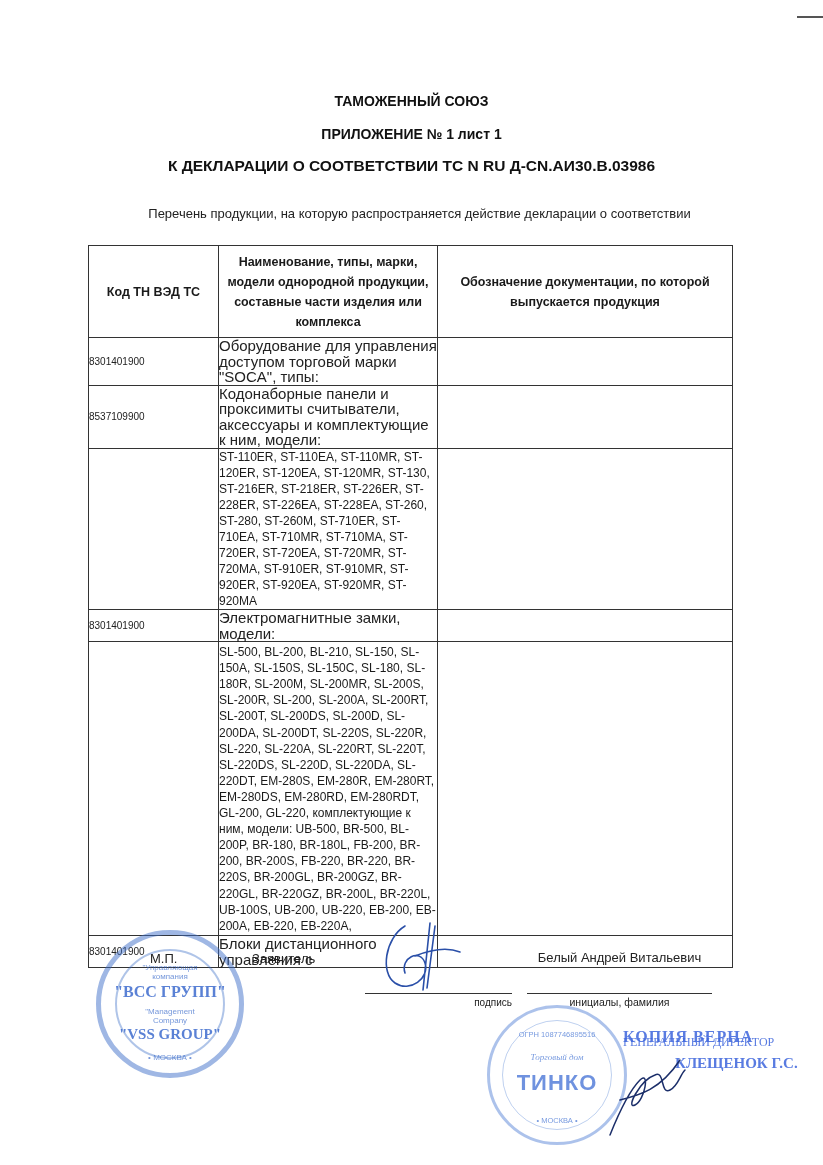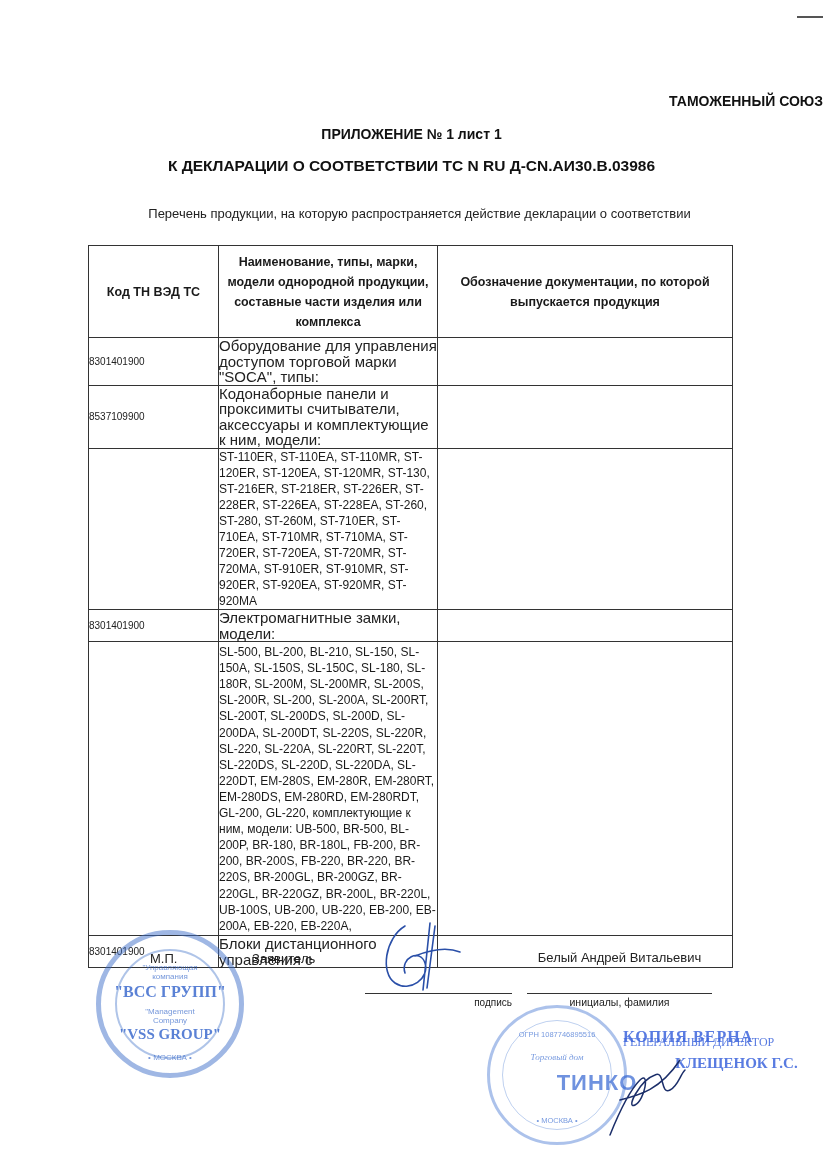--- a/index.html
+++ b/index.html
@@ -2,21 +2,21 @@
 <html><head>
 <meta charset="utf-8">
 <style>
   html, body { margin: 0; padding: 0; }
   body {
     width: 823px; height: 1165px; background: #ffffff; position: relative; overflow: hidden;
     font-family: "Liberation Sans", sans-serif; color: #1a1a1a;
   }
   .corner-mark { position: absolute; left: 797px; top: 16px; width: 26px; height: 2px; background: #555; }
   .hdr { position: absolute; left: 0; width: 823px; text-align: center; font-weight: bold; color: #111; }
-  .h1 { top: 93px; font-size: 14px; text-align: right; }
+  .h1 { top: 93px; font-size: 14px; }
   .h2 { top: 126px; font-size: 14px; }
   .h3 { top: 157px; font-size: 15.5px; }
   .subtitle { position: absolute; top: 206px; left: 0; width: 823px; text-align: center; font-size: 13px; color: #222; padding-left: 8px; }
 
   table.prod {
     position: absolute; left: 88px; top: 245px; width: 644px;
     border-collapse: collapse; table-layout: fixed;
   }
   table.prod td, table.prod th { border: 1.4px solid #333; padding: 0; vertical-align: middle; }
   col.c1 { width: 130px; } col.c2 { width: 219px; } col.c3 { width: 295px; }
@@ -55,21 +55,21 @@
   .person { position: absolute; left: 527px; top: 949px; width: 185px; text-align: center; font-size: 13px; line-height: 17px; color: #222; }
 
   .signature1 { position: absolute; left: 375px; top: 918px; width: 90px; height: 80px; }
   .stamp-right {
     position: absolute; left: 487px; top: 1005px; width: 140px; height: 140px; border-radius: 50%;
     border: 3px solid rgba(70,120,210,0.45); box-sizing: border-box;
   }
   .stamp-right .inner { position: absolute; left: 12px; top: 12px; right: 12px; bottom: 12px; border-radius: 50%; border: 1.5px solid rgba(70,120,210,0.35); }
   .stamp-right .ogrn { position: absolute; top: 22px; width: 100%; text-align: center; font-size: 7.5px; color: rgba(60,110,210,0.7); }
   .stamp-right .script { position: absolute; top: 44px; width: 100%; text-align: center; font-family: "Liberation Serif", serif; font-style: italic; font-size: 9px; color: rgba(60,110,210,0.7); }
-  .stamp-right .logo { position: absolute; top: 62px; width: 100%; text-align: center; font-family: "Liberation Sans", sans-serif; font-weight: bold; font-size: 22px; letter-spacing: 1px; color: rgba(50,100,210,0.7); padding-left: 40px; }
+  .stamp-right .logo { position: absolute; top: 62px; width: 100%; text-align: center; font-family: "Liberation Sans", sans-serif; font-weight: bold; font-size: 22px; letter-spacing: 1px; color: rgba(50,100,210,0.7); }
   .stamp-right .city { position: absolute; top: 108px; width: 100%; text-align: center; font-size: 7.5px; color: rgba(60,110,210,0.7); }
 
   .copy-stamp { position: absolute; left: 623px; top: 1015px; font-family: "Liberation Serif", serif; color: rgba(60,100,220,0.85); }
   .copy-stamp .c1 { position: absolute; left: 0; top: 0; white-space: nowrap; font-weight: bold; font-size: 16px; letter-spacing: 1px; margin-top: 13px; }
   .copy-stamp .c2 { position: absolute; left: 0; top: 20px; white-space: nowrap; font-size: 12px; }
   .copy-stamp .c3 { position: absolute; left: 4px; top: 40px; white-space: nowrap; font-weight: bold; font-size: 15px; padding-left: 48px; }
   .signature2 { position: absolute; left: 600px; top: 1040px; width: 90px; height: 100px; }
 </style>
 </head>
 <body>

